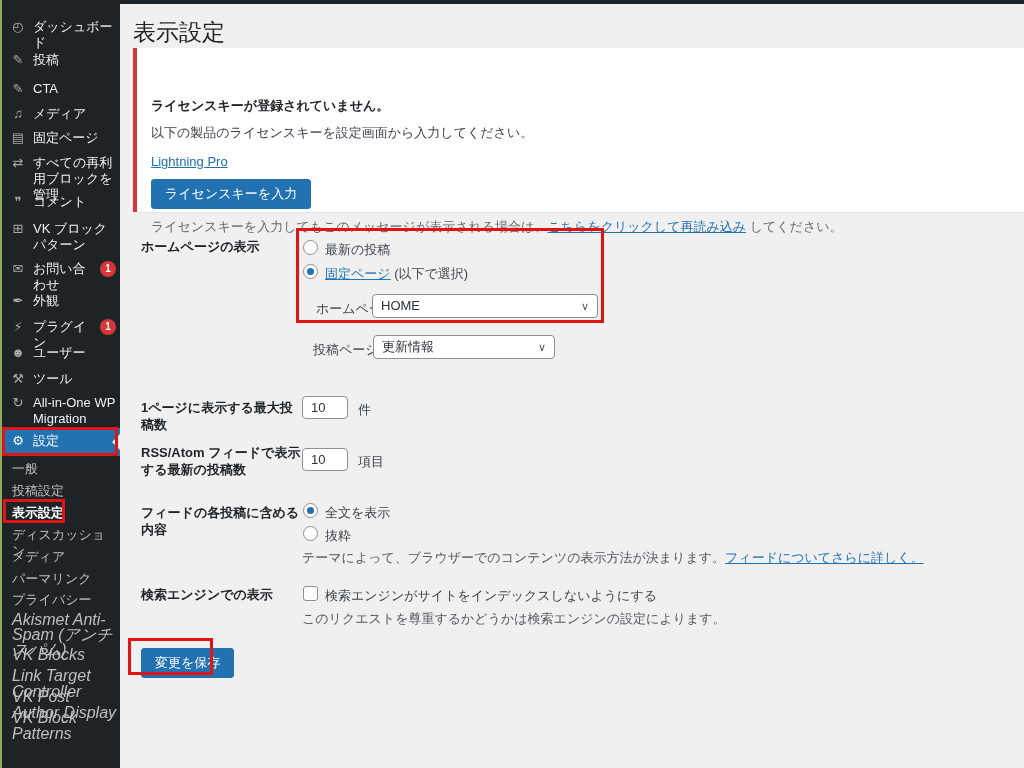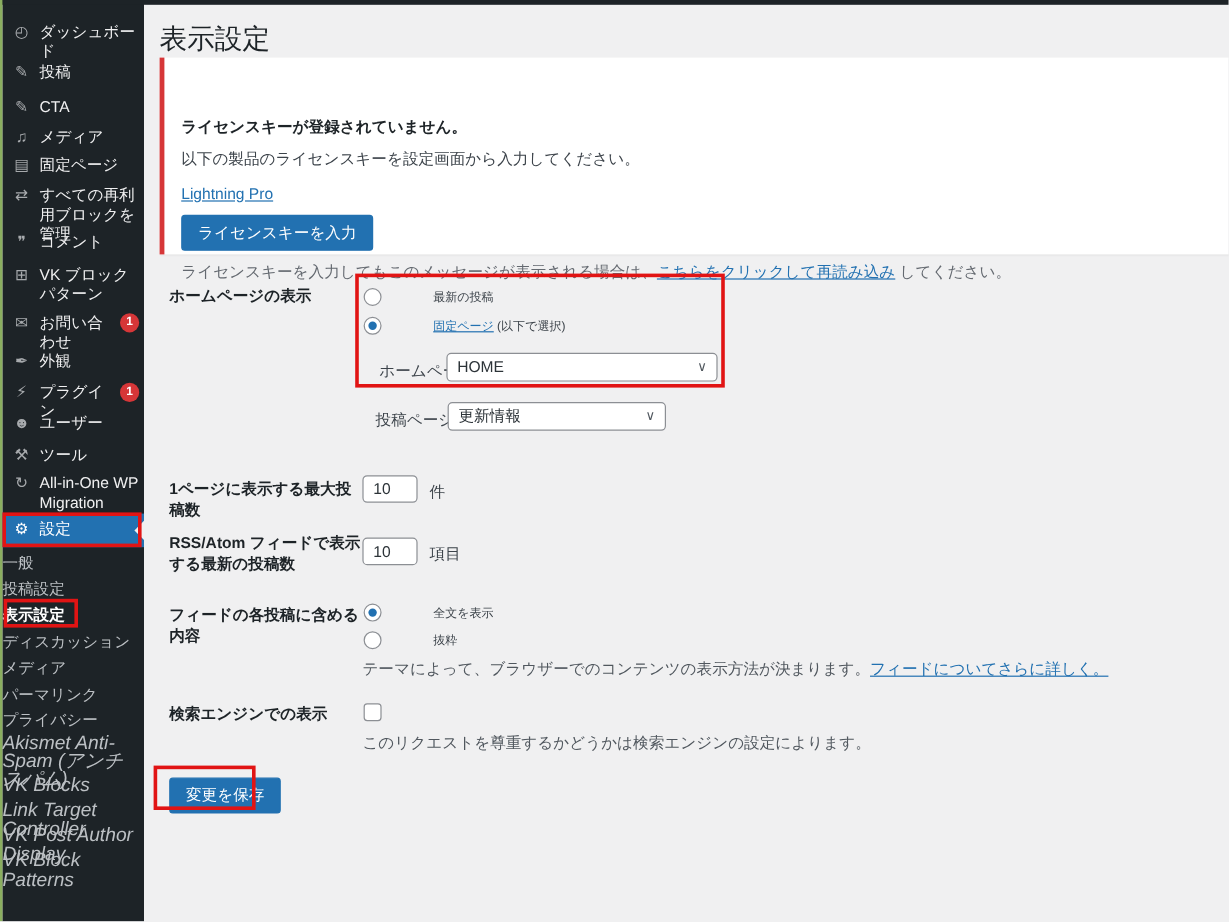--- a/index.html
+++ b/index.html
@@ -10,21 +10,21 @@
   .edge-strip { position:absolute; left:0; top:0; width:2px; height:768px; background:#8aae5f; z-index:6; }
   .topbar { position:absolute; left:0; top:0; width:1024px; height:4px; background:#1d2327; z-index:5; }
 
   
   .sidebar { position:absolute; left:2px; top:0; width:118px; height:768px; background:#1d2327; color:#f0f0f1; z-index:2; }
   .mi { position:absolute; left:0; width:118px; display:flex; align-items:flex-start; padding:5px 4px 5px 8px; font-size:13px; line-height:16px; color:#f0f0f1; cursor:pointer; }
   .mi .ico { width:16px; min-width:16px; margin-right:7px; font-size:13px; color:#a7aaad; text-align:center; }
   .mi.current { background:#2271b1; color:#fff; }
   .mi.current .ico { color:#fff; }
   .badge { display:inline-block; margin-left:5px; min-width:16px; height:16px; border-radius:9px; background:#d63638; color:#fff; font-size:10px; line-height:16px; text-align:center; font-weight:bold; padding:0 2px; }
-  .smi { position:absolute; left:0; width:118px; padding:2px 2px 2px 0; font-size:13px; line-height:16px; color:#bcc0c4; cursor:pointer; }
+  .smi { position:absolute; left:0; width:118px; padding:2px 2px 2px 10px; font-size:13px; line-height:16px; color:#bcc0c4; cursor:pointer; }
   .smi.small { font-size:16px;font-style:italic; }
   .smi.current-sub { color:#fff; font-weight:bold; }
   .menu-arrow { position:absolute; left:112px; top:434px; width:0; height:0; border-top:8px solid transparent; border-bottom:8px solid transparent; border-right:8px solid #f0f0f1; z-index:4; }
 
   
   .annot { position:absolute; border:3px solid #e11414; z-index:9; pointer-events:none; background:transparent; }
 
   
   .content { position:absolute; left:120px; top:4px; width:904px; height:764px; }
   h1.page-title { position:absolute; left:13px; top:13px; font-size:23px; font-weight:400; color:#1d2327; }
@@ -36,21 +36,21 @@
   .notice .n-link { display:block; line-height:19px; }
   .btn { display:inline-block; background:#2271b1; color:#fff; border:1px solid #2271b1; border-radius:3px; font-size:13px; padding:5px 13px; cursor:pointer; }
   .notice .btn { margin:8px 0 9px 0; }
   .notice .n-footer { color:#646970; }
 
   .th { position:absolute; left:21px; width:162px; font-size:13px; font-weight:600; color:#1d2327; line-height:17px; }
   .ctl-label { position:absolute; font-size:13px; color:#3c434a; }
   .radio { position:absolute; width:15px; height:15px; border:1px solid #8c8f94; border-radius:50%; background:#fff; cursor:pointer; }
   .radio.checked::after { content:""; position:absolute; left:3px; top:3px; width:7px; height:7px; border-radius:50%; background:#2271b1; }
   .checkbox { position:absolute; width:15px; height:15px; border:1px solid #8c8f94; border-radius:3px; background:#fff; cursor:pointer; }
-  .opt-label { position:absolute; font-size:10px; color:#3c434a;margin-left:36px; }
+  .opt-label { position:absolute; font-size:13px; color:#3c434a; }
   .select { position:absolute; height:24px; background:#fff; border:1px solid #8c8f94; border-radius:4px; font-size:13px; color:#2c3338; line-height:22px; padding:0 26px 0 8px; cursor:pointer; }
   .select .chev { position:absolute; right:8px; top:0; line-height:22px; color:#50575e; font-size:11px; }
   .num-input { position:absolute; width:46px; height:23px; border:1px solid #8c8f94; border-radius:4px; font-size:13px; color:#2c3338; padding:0 8px; font-family:"Liberation Sans","DejaVu Sans",sans-serif; }
   .unit { position:absolute; font-size:13px; color:#3c434a; }
   .desc { position:absolute; font-size:13px; color:#50575e; }
 </style>
 </head>
 <body>
 
 <div class="screen">
@@ -177,20 +177,21 @@
     <span class="radio checked" style="left:183px;top:499px"></span>
     <span class="opt-label" style="left:205px;top:500px">全文を表示</span>
     <span class="radio" style="left:183px;top:522px"></span>
     <span class="opt-label" style="left:205px;top:523px">抜粋</span>
     <div class="desc" style="left:182px;top:545px">
       <span>テーマによって、ブラウザーでのコンテンツの表示方法が決まります。</span><a>フィードについてさらに詳しく。</a>
     </div>
 
     <div class="th" style="top:582px">検索エンジンでの表示</div>
     <span class="checkbox" style="left:183px;top:582px"></span>
+    <span class="opt-label" style="left:205px;top:583px">検索エンジンがサイトをインデックスしないようにする</span>
     <div class="desc" style="left:182px;top:606px">このリクエストを尊重するかどうかは検索エンジンの設定によります。</div>
 
     <span class="btn" style="position:absolute;left:21px;top:644px">変更を保存</span>
   </div>
 
   <div class="annot" style="left:2px;top:427px;width:116px;height:29px"></div>
   <div class="annot" style="left:3px;top:499px;width:62px;height:24px"></div>
   <div class="annot" style="left:296px;top:228px;width:308px;height:95px"></div>
   <div class="annot" style="left:128px;top:638px;width:85px;height:37px"></div>
 </div>

